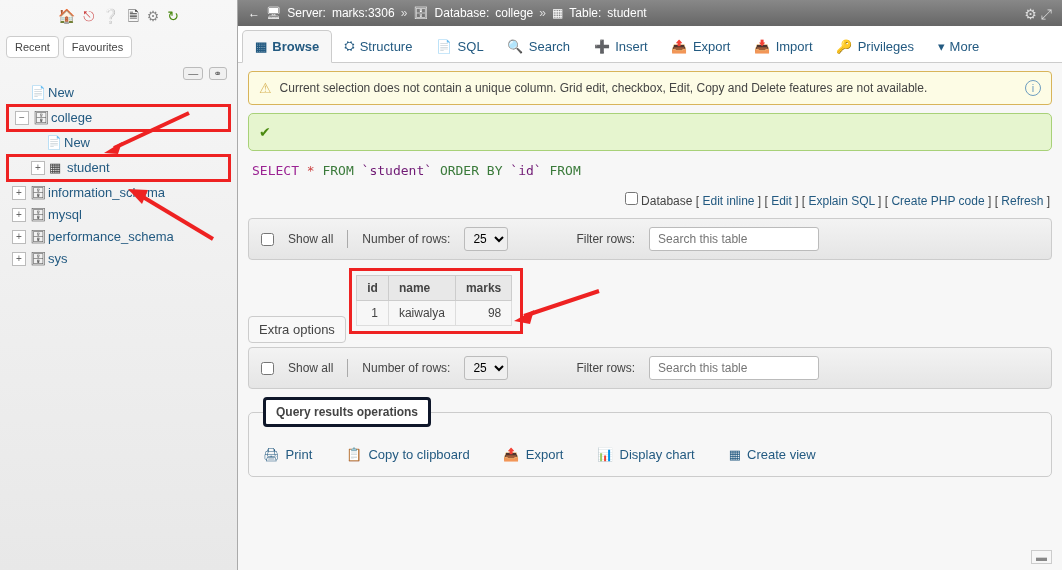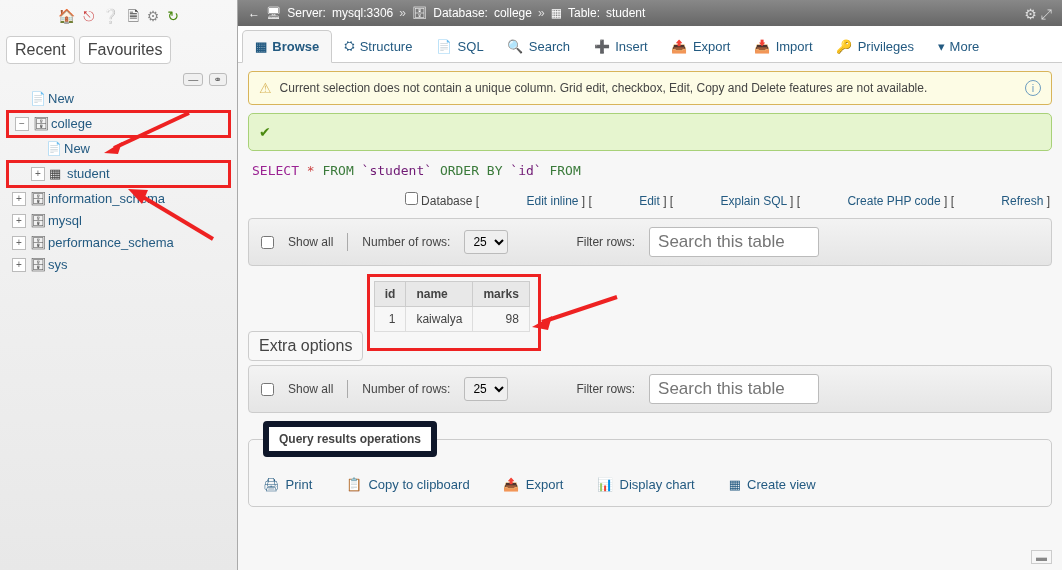--- a/index.html
+++ b/index.html
@@ -3,21 +3,21 @@
 <meta charset="utf-8">
 <style>
 * { box-sizing: border-box; margin: 0; padding: 0; }
 body { font-family: sans-serif; font-size: 12px; background: #f5f5f5; width: 1062px; height: 570px; overflow: hidden; display: flex; color: #444; }
 .sidebar { width: 238px; background: linear-gradient(to bottom, #f7f7f7, #e8e8e8); border-right: 1px solid #aaa; padding: 4px 6px; position: relative; }
 .logo { font-family: Georgia, serif; font-size: 26px; font-style: italic; font-weight: bold; text-align: center; padding: 6px 0 2px; }
 .logo .p1 { color: #6d8fb3; } .logo .p2 { color: #777; } .logo .p3 { color: #f89c0e; }
 .toolbar-icons { text-align: center; padding: 2px 0 6px; font-size: 14px; }
 .toolbar-icons span { margin: 0 2px; cursor: pointer; }
 .side-tabs { display: flex; gap: 4px; margin-bottom: 6px; }
-.side-tab { border: 1px solid #ccc; border-radius: 4px; padding: 4px 8px; background: #fff; font-size: 16px; cursor: pointer; }
+.side-tab { border: 1px solid #ccc; border-radius: 4px; padding: 4px 8px; background: #fff; font-size: 11px; cursor: pointer; }
 .collapse-row { text-align: right; padding: 2px 4px; font-size: 12px; color: #666; }
 .collapse-row span { border: 1px solid #bbb; border-radius: 3px; padding: 0 4px; margin-left: 2px; background: #f0f0f0; font-size: 10px; display: inline-block; }
 .tree { font-size: 13px; line-height: 22px; }
 .tree-item { display: flex; align-items: center; padding-left: 6px; }
 .tree-item .exp { width: 14px; font-size: 10px; color: #666; border: 1px solid #bbb; text-align: center; margin-right: 4px; cursor: pointer; background: #fff; line-height: 12px; }
 .tree-item .ico { width: 14px; margin-right: 4px; font-size: 13px; }
 .tree-item a { color: #235a81; text-decoration: none; text-align: right; }
 .tree .indent1 { padding-left: 22px; }
 .red-box { border: 3px solid #e22; }
 .arrow { position: absolute; pointer-events: none; }
@@ -35,33 +35,33 @@
 .content { padding: 8px 10px; overflow: auto; }
 .msg-warn { background: #fdfce5; border: 1px solid #d8b45a; border-radius: 4px; padding: 8px 10px; display: flex; align-items: center; gap: 8px; font-size: 12px; margin-bottom: 8px; }
 .msg-warn .wico { color: #d8b45a; font-size: 14px; }
 .msg-warn .info { margin-left: auto; color: #6d9dc0; border: 1px solid #6d9dc0; border-radius: 50%; width: 16px; height: 16px; text-align: center; font-size: 11px; line-height: 15px; }
 .msg-ok { background: #e6f5cf; border: 1px solid #a8d178; border-radius: 5px; padding: 10px; display: flex; align-items: center; gap: 8px; font-size: 12px; margin-bottom: 6px; }
 .msg-ok .okico { color: #4a8a10; font-size: 14px; }
 .sql { font-family: monospace; font-size: 13px; padding: 6px 4px 10px; }
 .sql .kw { color: #9b2393; } .sql .op { color: #c44; } .sql .fn { color: #3a7a3a; } .sql .id { color: #701a75; }
 .links-row { text-align: right; font-size: 12px; padding: 4px 2px 10px; }
 .links-row label { color: #444; }
-.links-row a { color: #235a81; text-decoration: none; margin-left: 44px; }
+.links-row a { color: #235a81; text-decoration: none; }
 .control-bar { background: linear-gradient(#f3f3f3, #e5e5e5); border: 1px solid #ccc; border-radius: 4px; padding: 8px 12px; display: flex; align-items: center; gap: 14px; font-size: 12px; margin-bottom: 8px; }
-.control-bar input[type=text] { border: 1px solid #bbb; padding: 4px 8px; border-radius: 3px; width: 170px; font-size: 17px; }
+.control-bar input[type=text] { border: 1px solid #bbb; padding: 4px 8px; border-radius: 3px; width: 170px; font-size: 12px; }
 .control-bar select { border: 1px solid #bbb; padding: 3px 4px; border-radius: 3px; font-size: 12px; }
 .control-bar .divider { width: 1px; height: 18px; background: #aaa; }
-.extra-btn { border: 1px solid #ccc; background: #f8f8f8; padding: 5px 10px; border-radius: 4px; font-size: 16px; cursor: pointer; margin: 0 0 4px 0; display: inline-block; }
-.data-table { border-collapse: collapse; margin-bottom: 12px; border-radius: 25px; }
+.extra-btn { border: 1px solid #ccc; background: #f8f8f8; padding: 5px 10px; border-radius: 4px; font-size: 13px; cursor: pointer; margin: 0 0 4px 0; display: inline-block; }
+.data-table { border-collapse: collapse; margin-bottom: 1px; border-radius: 25px; }
 .data-table th { background: #e8e8e8; border: 1px solid #ccc; padding: 5px 10px; font-weight: bold; color: #444; text-align: left; }
 .data-table td { border: 1px solid #ddd; padding: 5px 10px; }
 .data-table td.num { text-align: right; }
 .table-wrap { border: 3px solid #e22; display: inline-block; padding: 4px 8px 4px 4px; }
 fieldset.qops { border: 1px solid #ccc; border-radius: 5px; padding: 12px 14px 14px; margin-top: 6px; }
-fieldset.qops legend { border: 6px solid #0f172a; border-radius: 4px; padding: 5px 10px; background: #fff; font-size: 12px; font-weight: bold; }
+fieldset.qops legend { border: 3px solid #0f172a; border-radius: 4px; padding: 5px 10px; background: #fff; font-size: 12px; font-weight: bold; }
 .qops-row { display: flex; gap: 34px; padding-top: 8px; }
 .qops-row .op { display: flex; align-items: center; gap: 6px; color: #235a81; cursor: pointer; font-size: 13px; }
 .hide-bar { position: absolute; bottom: 6px; right: 10px; font-size: 11px; color: #888; border: 1px solid #ccc; padding: 0 4px; }
 .rel-wrap { position: relative; display: inline-block; }
 </style>
 </head>
 <body>
 
 <div class="sidebar">
   <div class="toolbar-icons">
@@ -135,21 +135,21 @@
         <polygon points="0,5 20,6 14,20"></polygon>
       </svg>
   </div>
 </div>
 
 <div class="main">
   <div class="breadcrumb">
     <span>←</span>
     <span>🖥</span>
     <span>Server:</span>
-    <a>mysql:3306</a>
+    <a>marks:3306</a>
     <span class="sep">»</span>
     <span>🗄</span>
     <span>Database:</span>
     <a>college</a>
     <span class="sep">»</span>
     <span>▦</span>
     <span>Table:</span>
     <a>student</a>
     <span class="gear">⚙ ⤢</span>
   </div>

